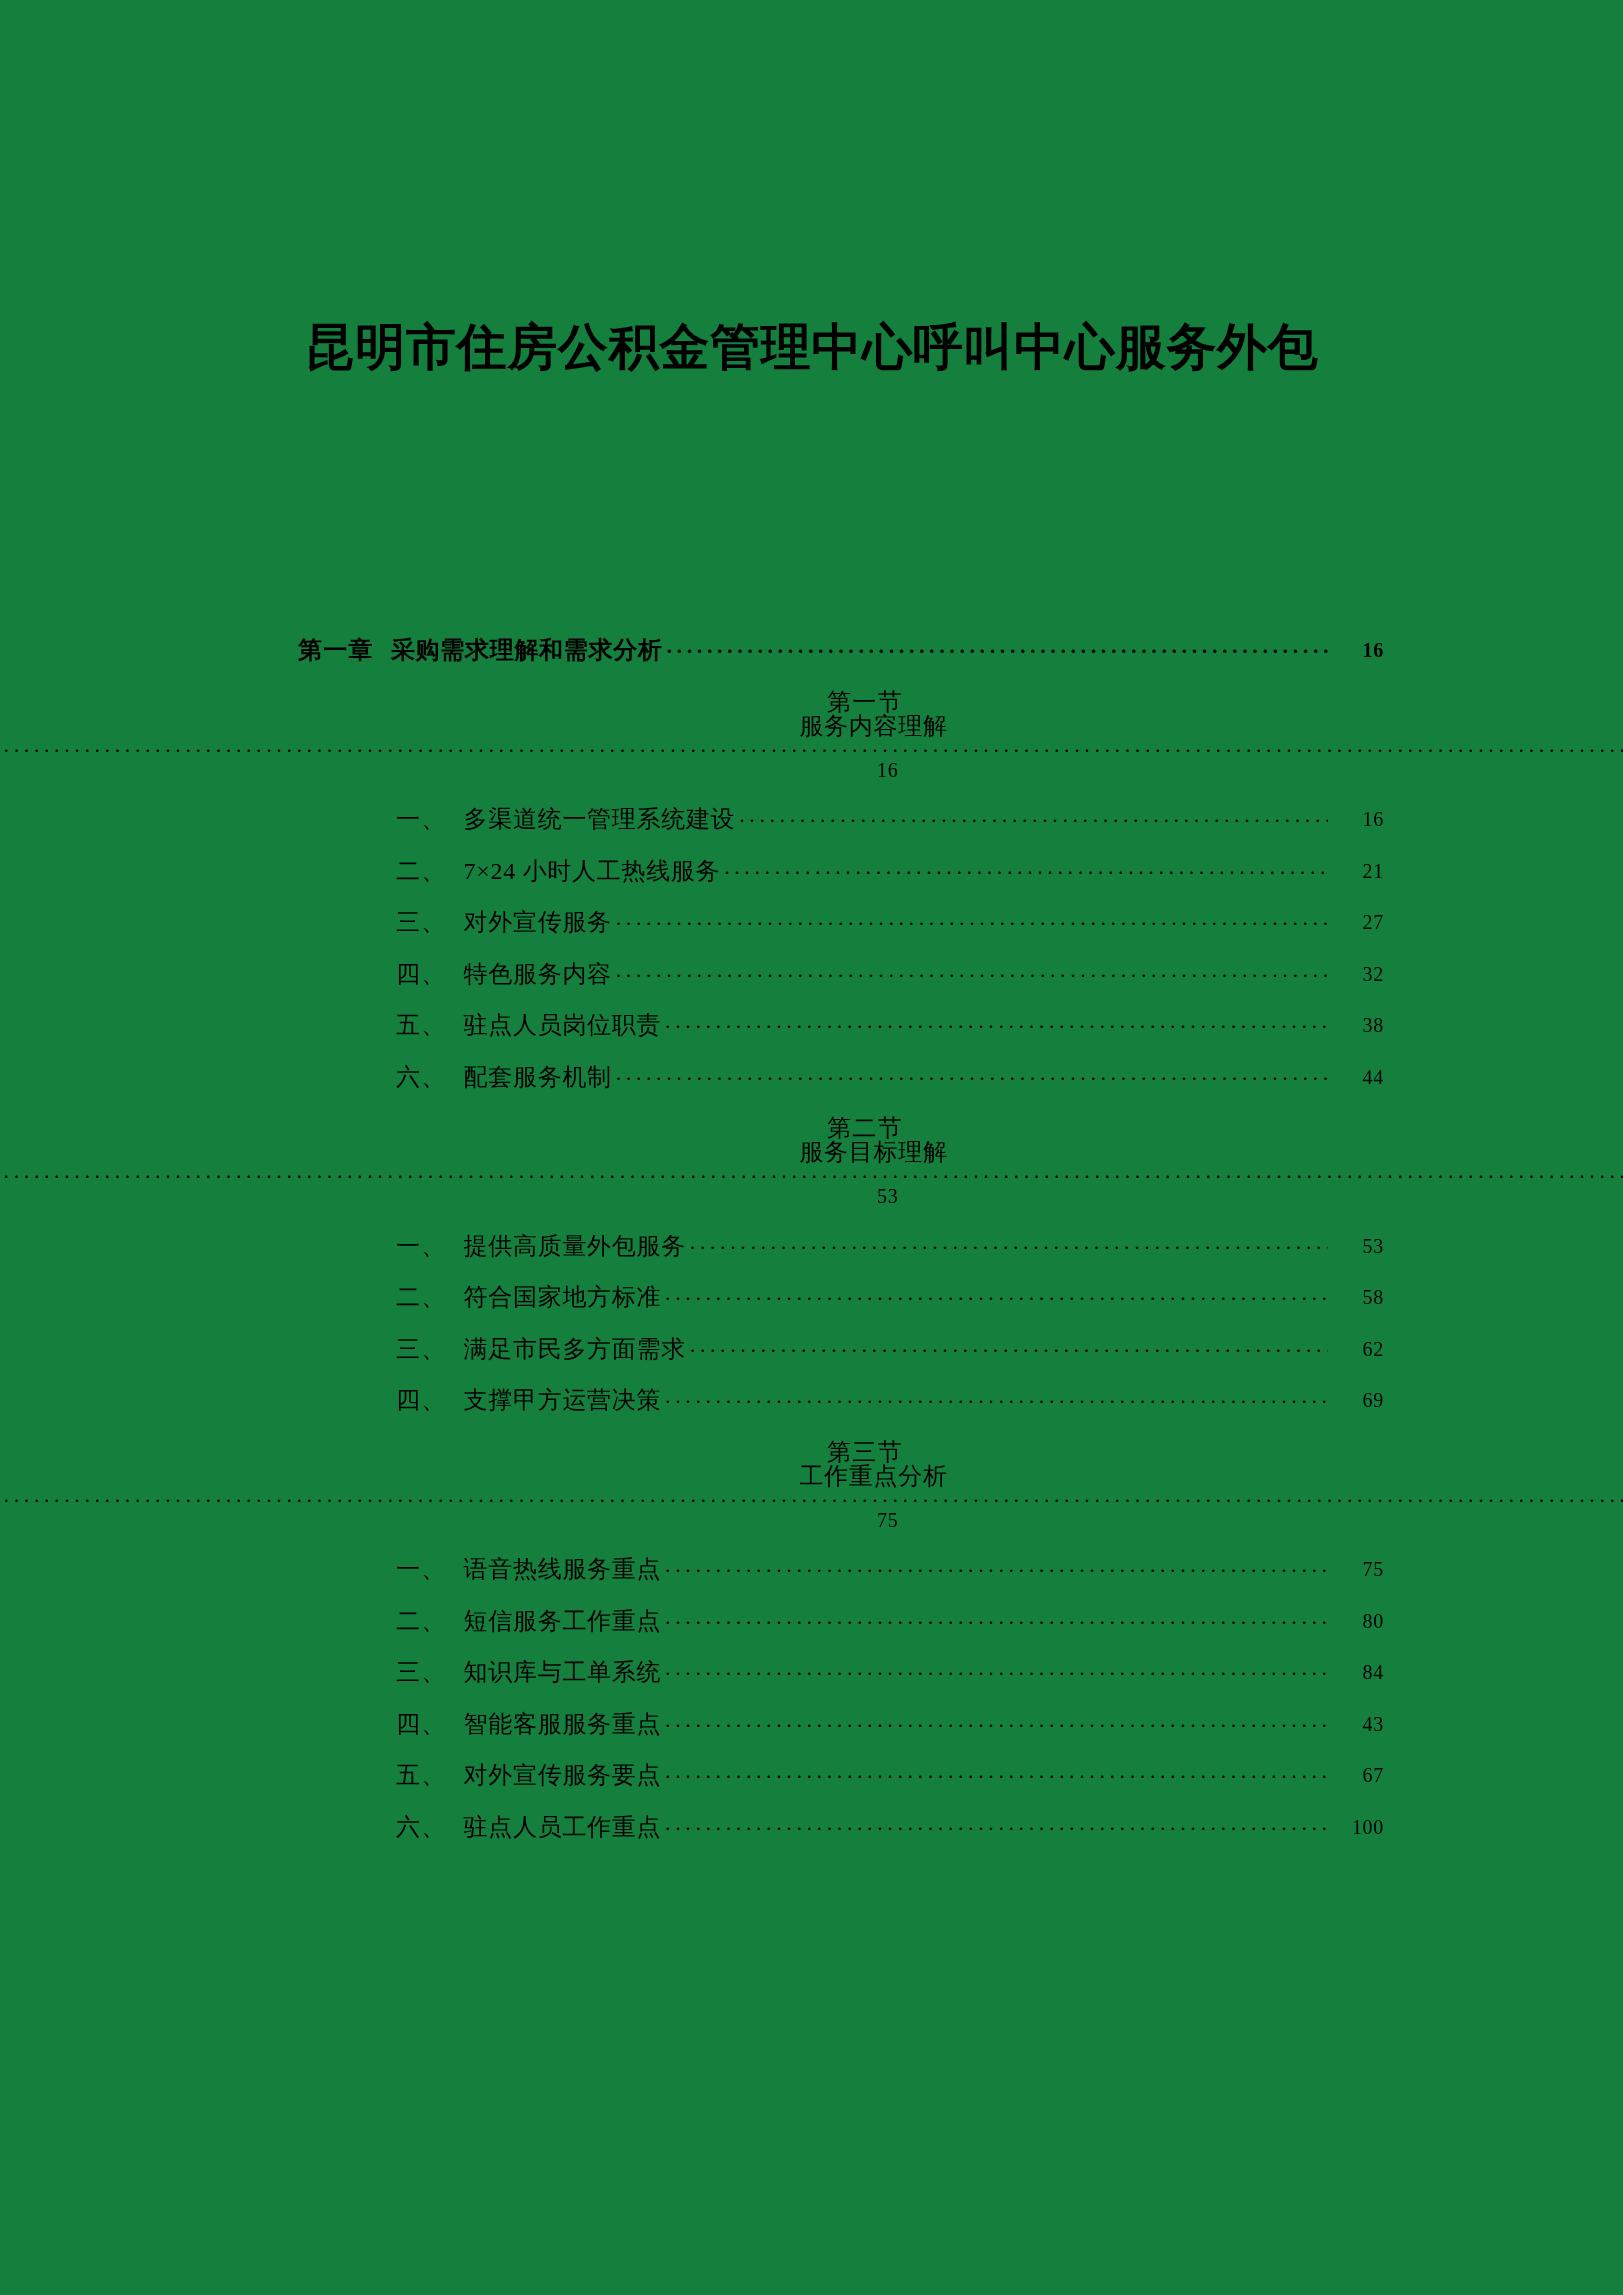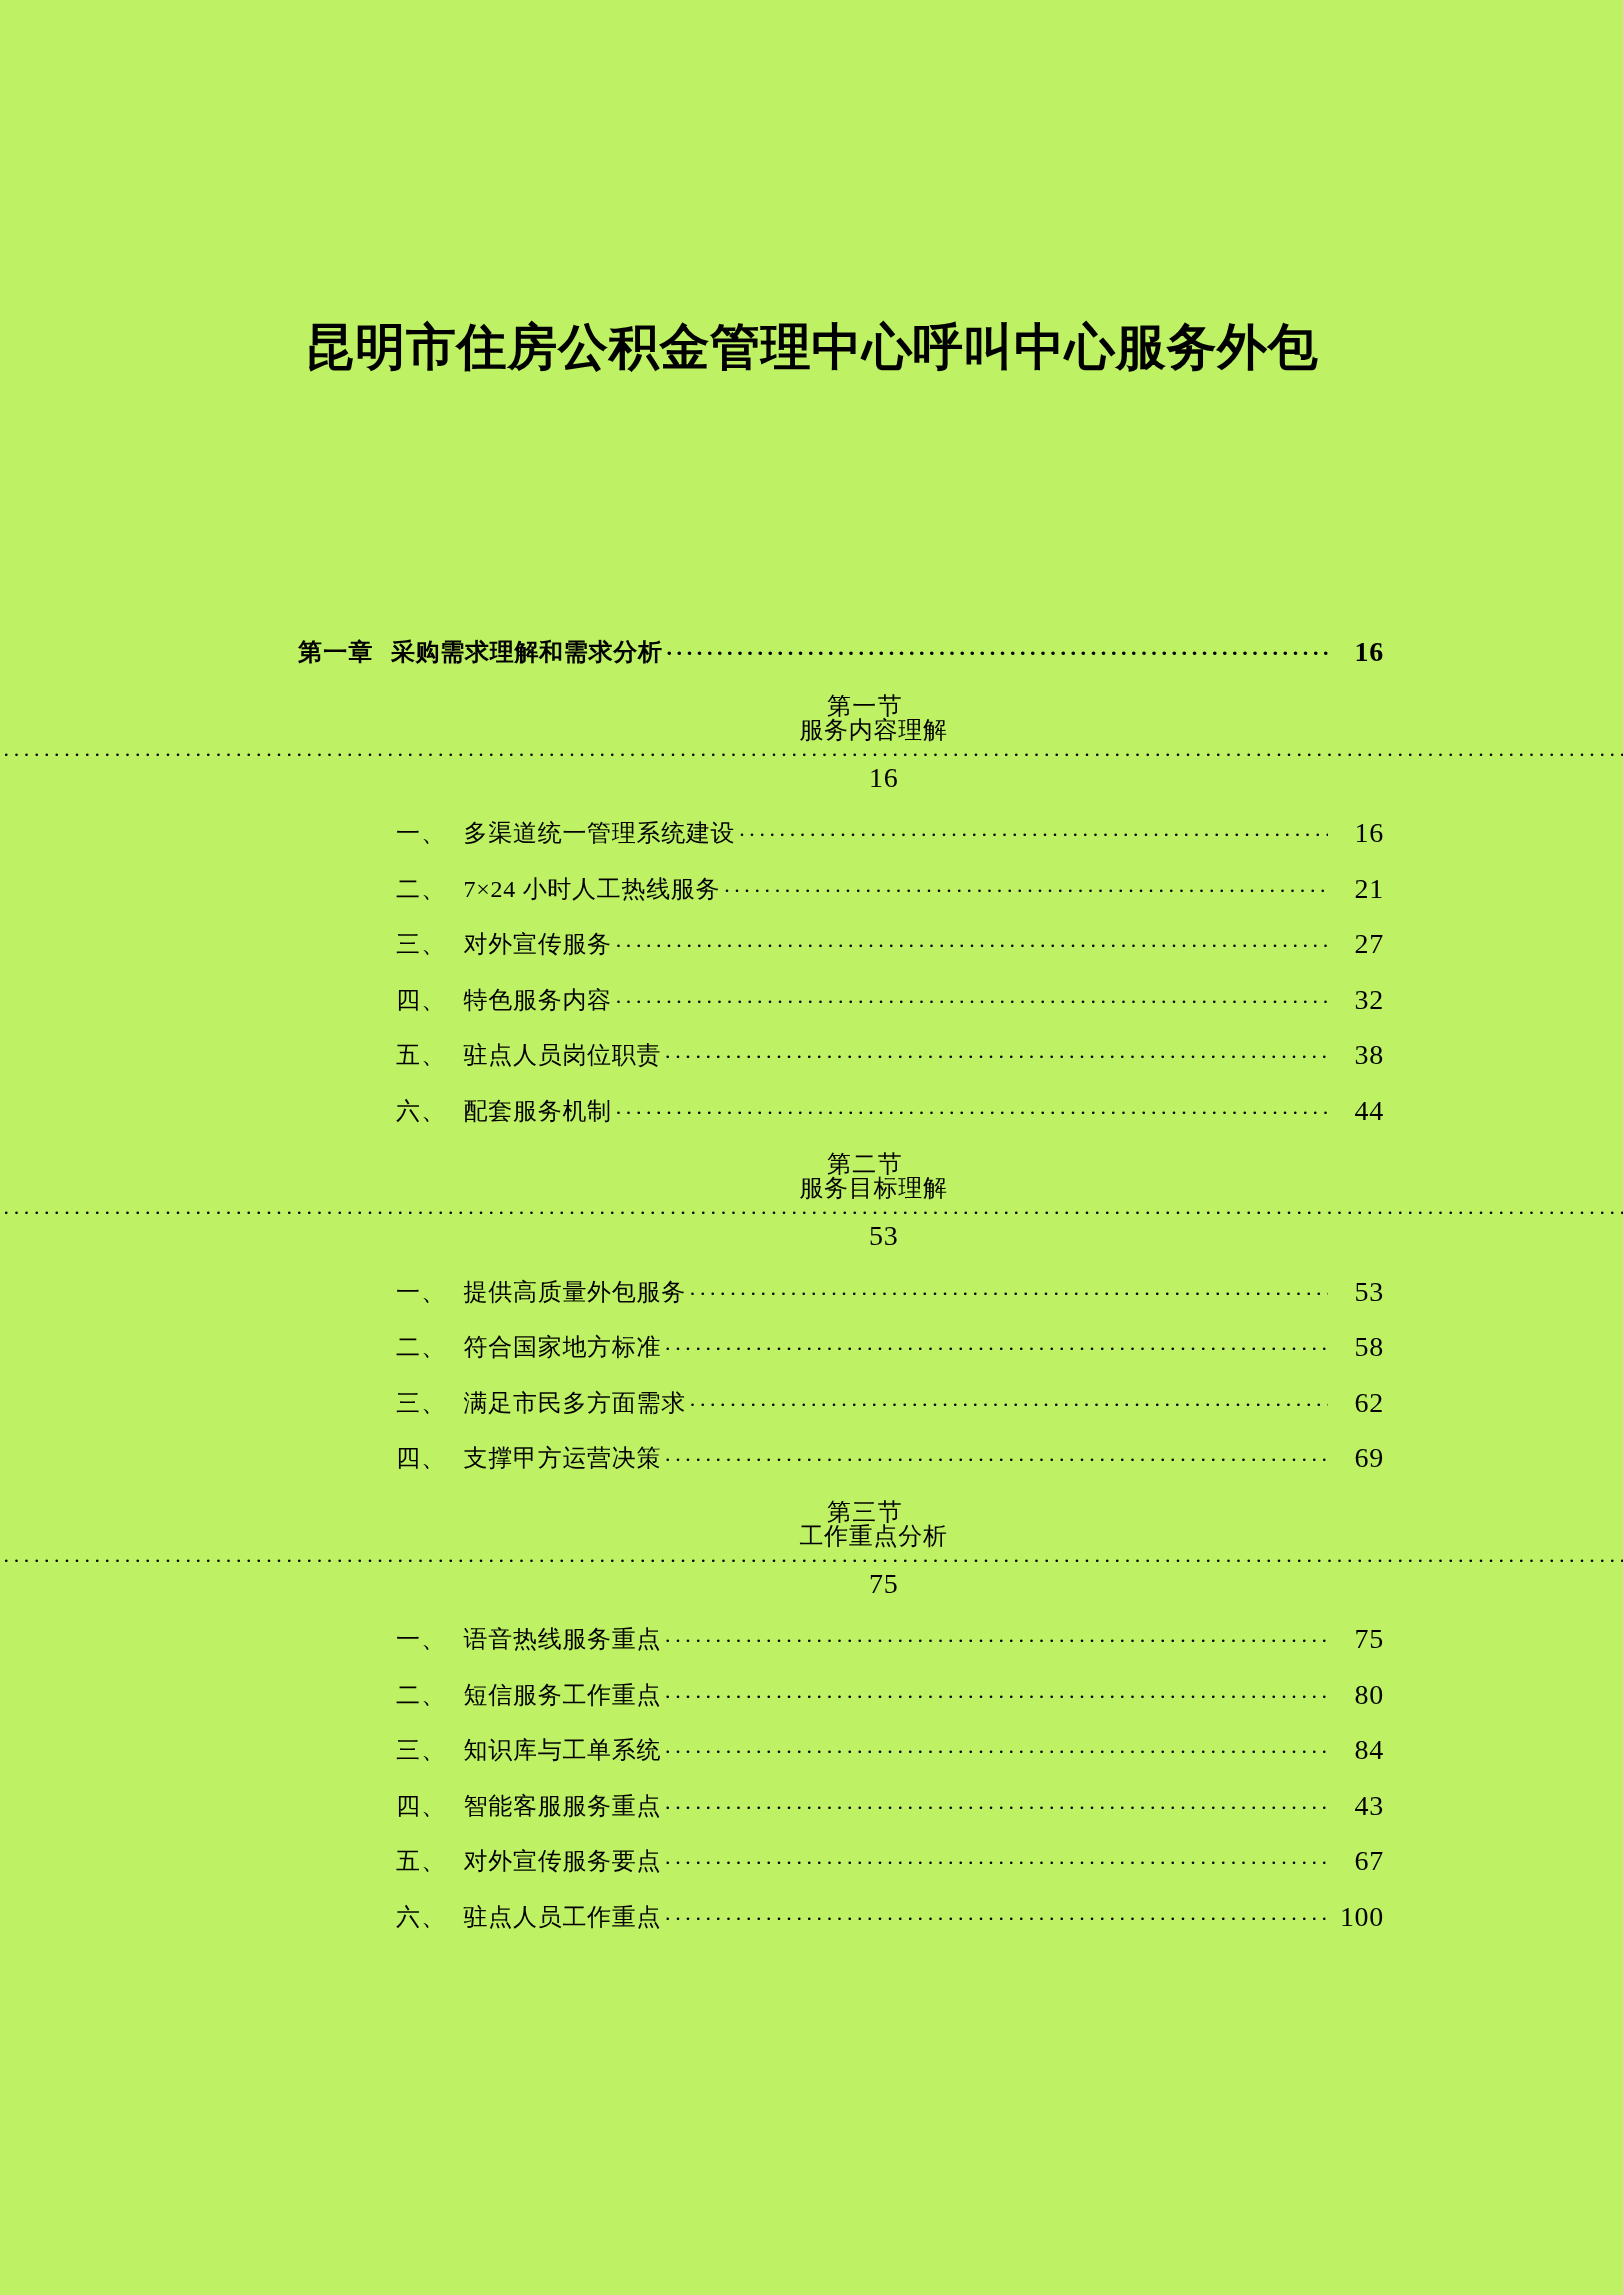--- a/index.html
+++ b/index.html
@@ -3,21 +3,21 @@
 <meta charset="utf-8">
 <style>
   html, body {
     margin: 0;
     padding: 0;
     background: #ffffff;
   }
   .page {
     width: 1623px;
     height: 2295px;
-    background: #bef264;
+    background: #15803d;
     position: relative;
     box-sizing: border-box;
     font-family: "Liberation Serif", "DejaVu Serif", serif;
     color: #000000;
     overflow: hidden;
   }
   .doc-title {
     position: absolute;
     left: 262px;
     top: 314px;
@@ -69,21 +69,21 @@
     position: relative;
     top: -3.9px;
     white-space: nowrap;
     letter-spacing: 4.6px;
     color: #000;
     font-size: 22px;
   }
   .toc-page {
     min-width: 50px;
     text-align: right;
-    font-size: 28px;
+    font-size: 20px;
     letter-spacing: 0.7px;
   }
 </style>
 </head>
 <body>
 
 <div class="page">
 
   <div class="doc-title">昆明市住房公积金管理中心呼叫中心服务外包</div>
 

